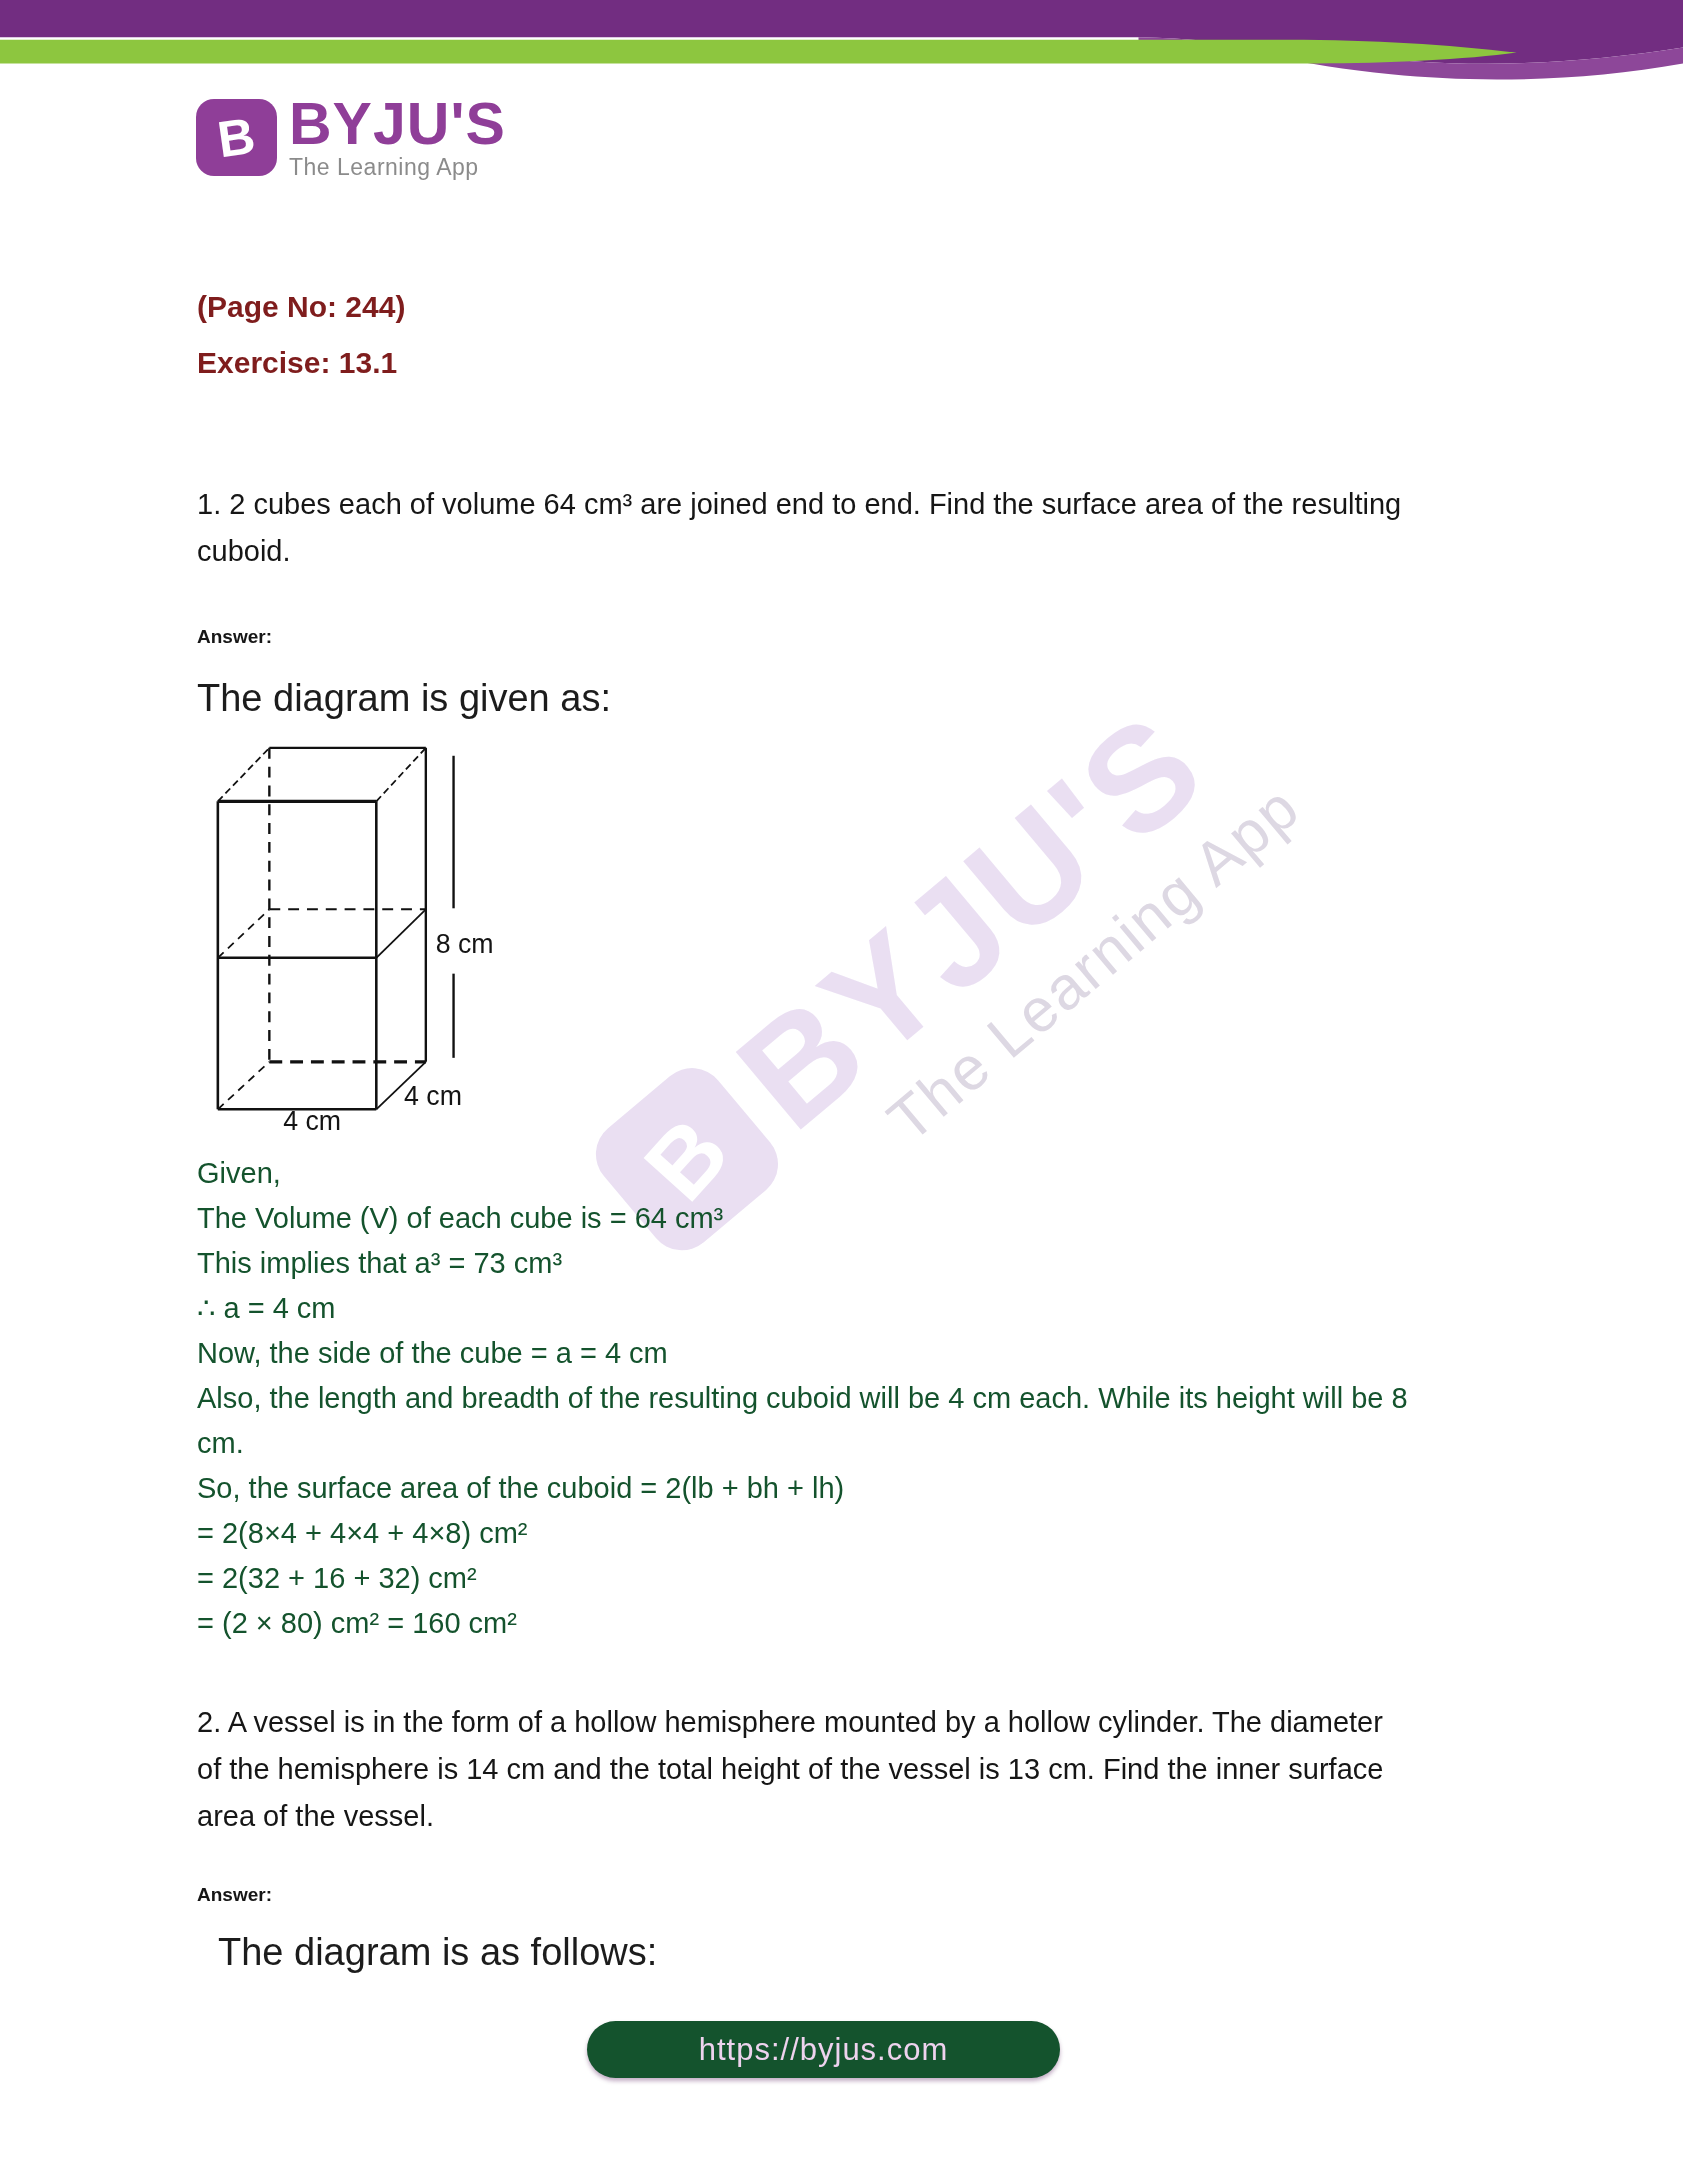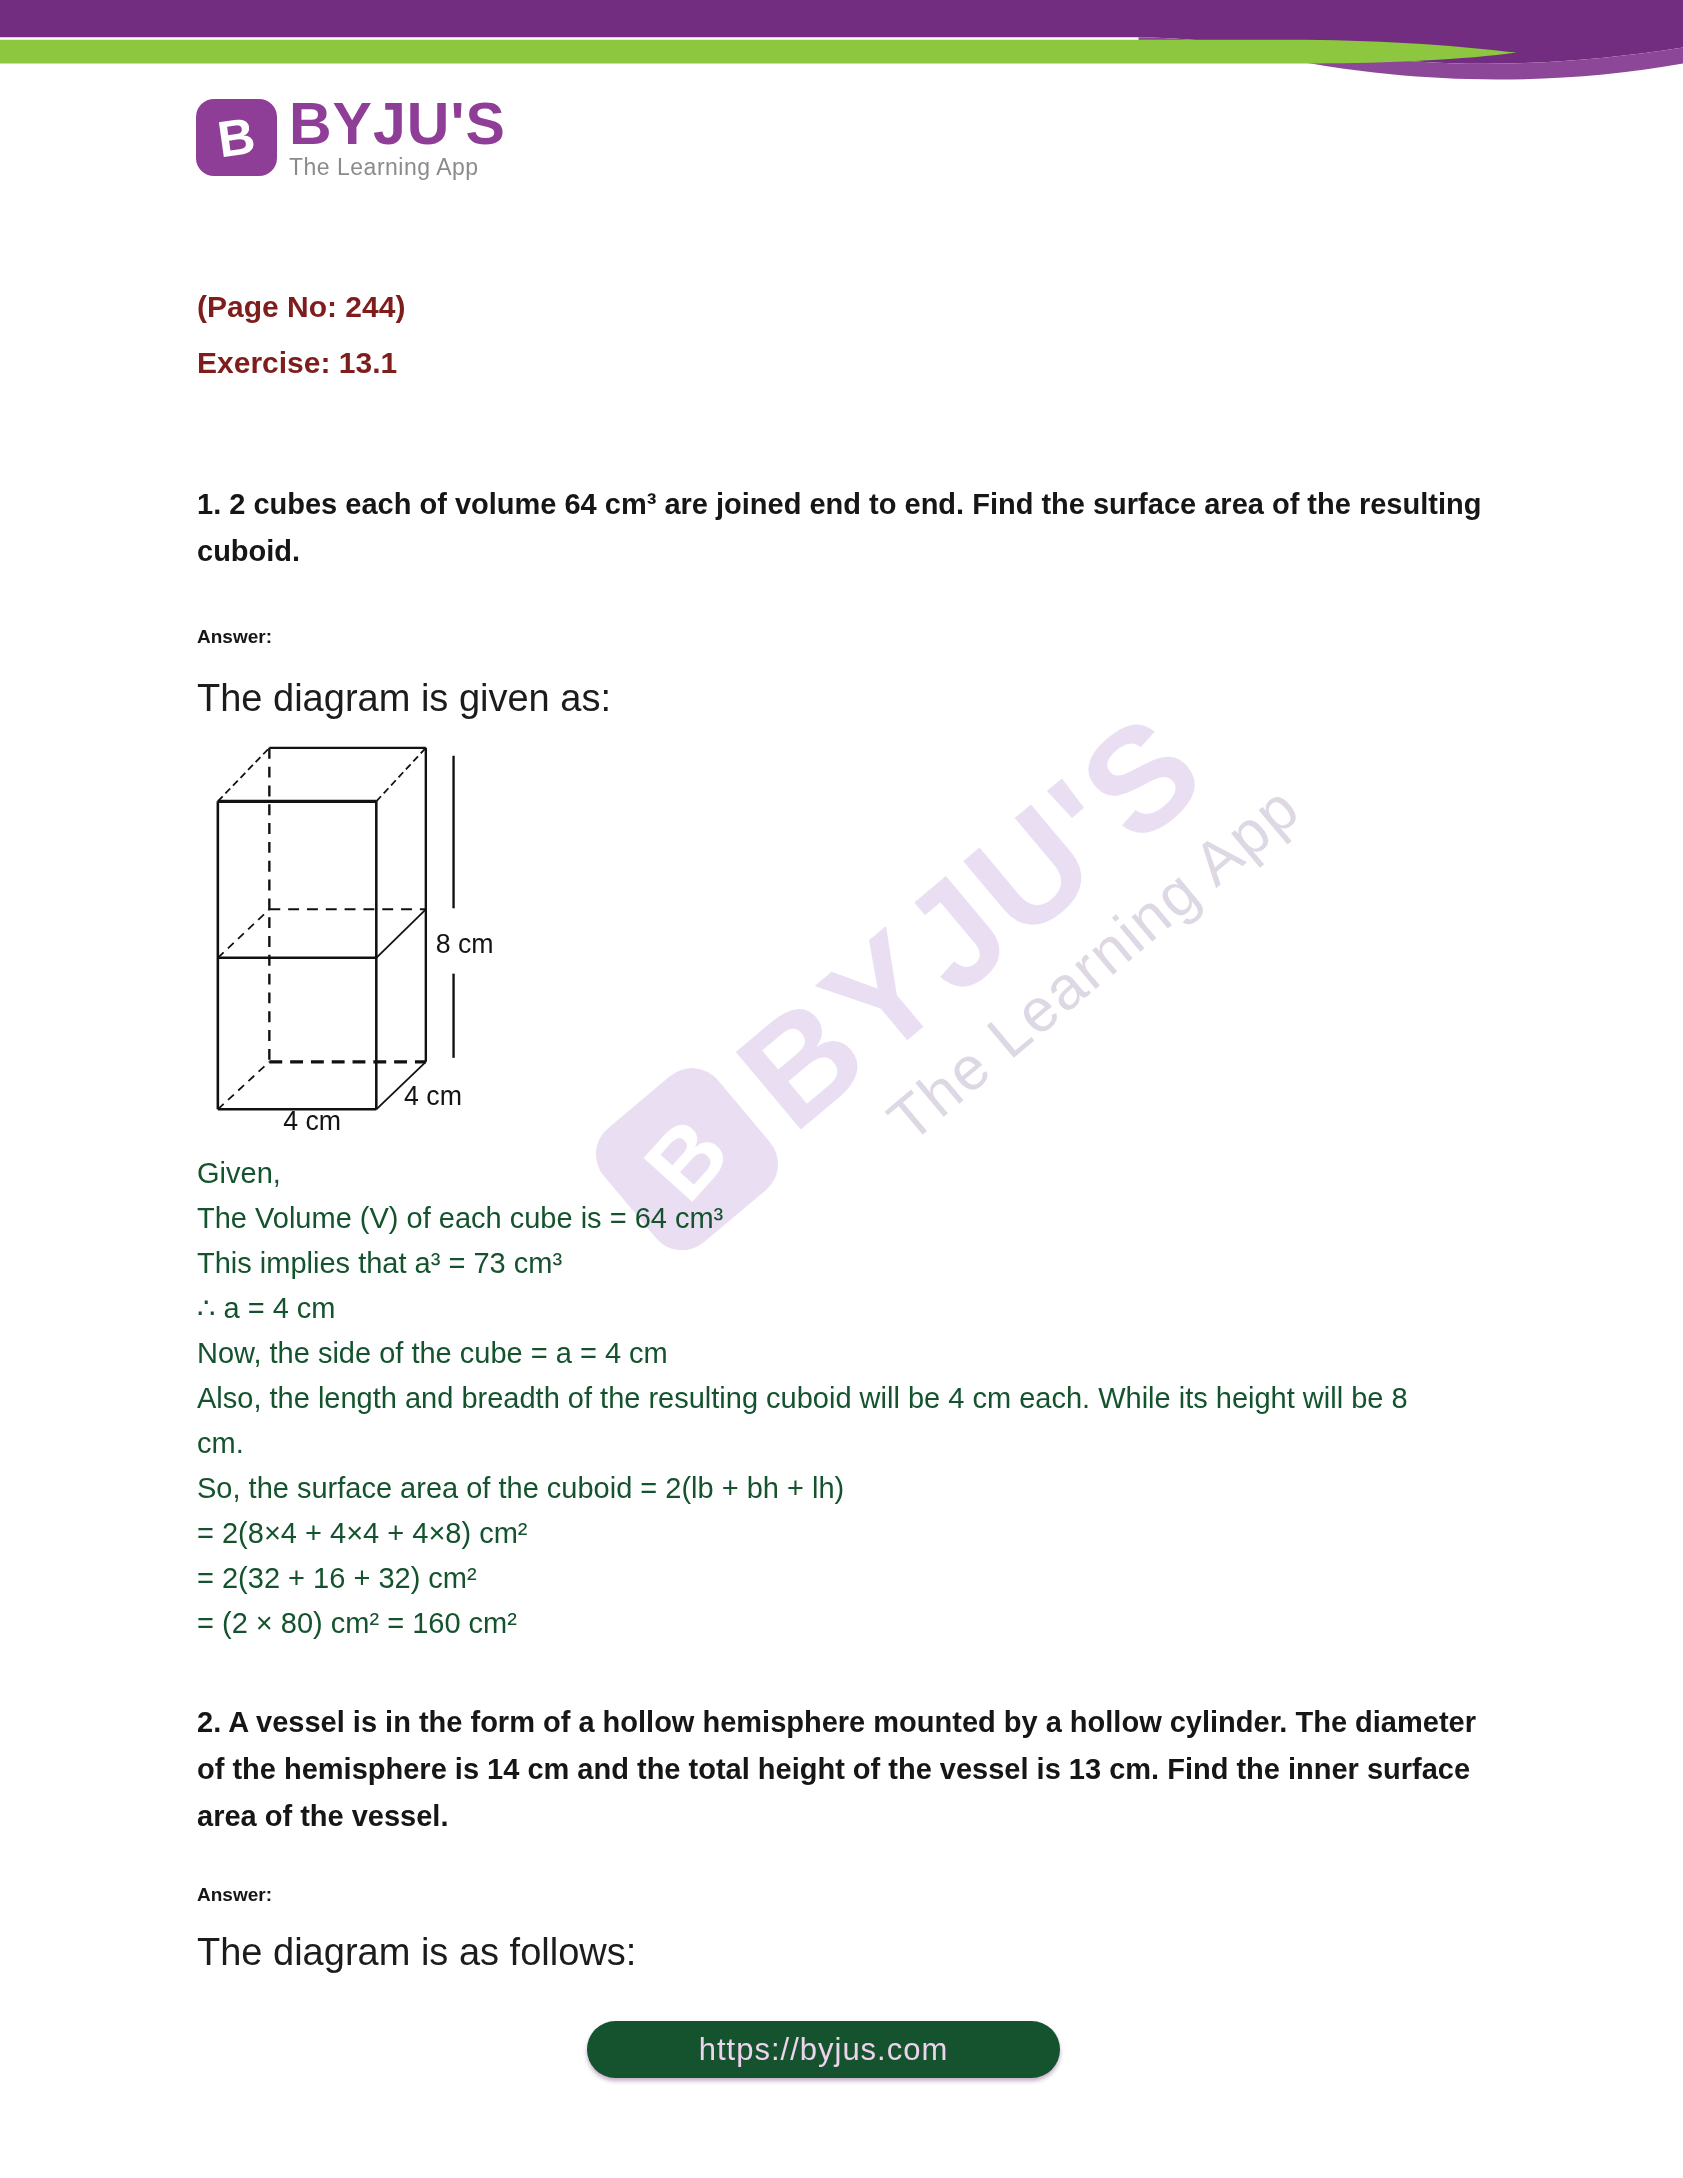--- a/index.html
+++ b/index.html
@@ -18,21 +18,21 @@
   .logo-textcol{margin-left:12px;}
   .logo-brand{color:#8f3e98;font-size:59px;font-weight:bold;letter-spacing:1px;line-height:59px;margin-top:-4px;}
   .logo-tagline{color:#8b8b8b;font-size:23px;line-height:24px;margin-top:1px;letter-spacing:0.5px;}
   .doc-title{
     position:absolute;left:559px;top:115px;width:1030px;z-index:4;
     font-size:35px;font-weight:bold;color:#111;line-height:53px;
   }
   
   .blue-label{position:absolute;left:197px;font-size:30px;font-weight:bold;color:#7f1d1d;z-index:2;}
   
-  .qline{font-size:29px;font-weight:bold;color:#161616;line-height:47px;}
+  .qline{font-size:29px;font-weight:normal;color:#161616;line-height:47px;}
   .q-block{position:absolute;left:197px;width:1346px;z-index:2;}
   .ans-label{position:absolute;left:197px;font-size:19px;font-weight:bold;color:#161616;z-index:2;}
   .ans-intro{position:absolute;left:197px;font-size:38px;color:#1c1c1c;z-index:2;}
   .sol-block{position:absolute;left:197px;top:1151px;width:1317px;z-index:2;}
   .sol-line{font-size:29px;color:#14532d;line-height:45px;}
   
   .diagram-svg{position:absolute;left:198px;top:733px;z-index:2;}
   .dim-label{font-size:27px;fill:#141414;font-family:"Liberation Sans",sans-serif;}
   
   .watermark{
@@ -142,20 +142,20 @@
     <div class="sol-line">= (2 × 80) cm² = 160 cm²</div>
   </div>
 
   <div class="q-block" style="top:1699px;">
     <div class="qline">2. A vessel is in the form of a hollow hemisphere mounted by a hollow cylinder. The diameter</div>
     <div class="qline">of the hemisphere is 14 cm and the total height of the vessel is 13 cm. Find the inner surface</div>
     <div class="qline">area of the vessel.</div>
   </div>
 
   <div class="ans-label" style="top:1884px;">Answer:</div>
-  <div class="ans-intro" style="top:1931px;">The diagram is as follows:</div>
+  <div class="ans-intro" style="top:1931px;margin-left:21px;">The diagram is as follows:</div>
 
   <div class="url-button">
     <span class="url-text">https://byjus.com</span>
   </div>
 
 </div>
 
 
 </body></html>

